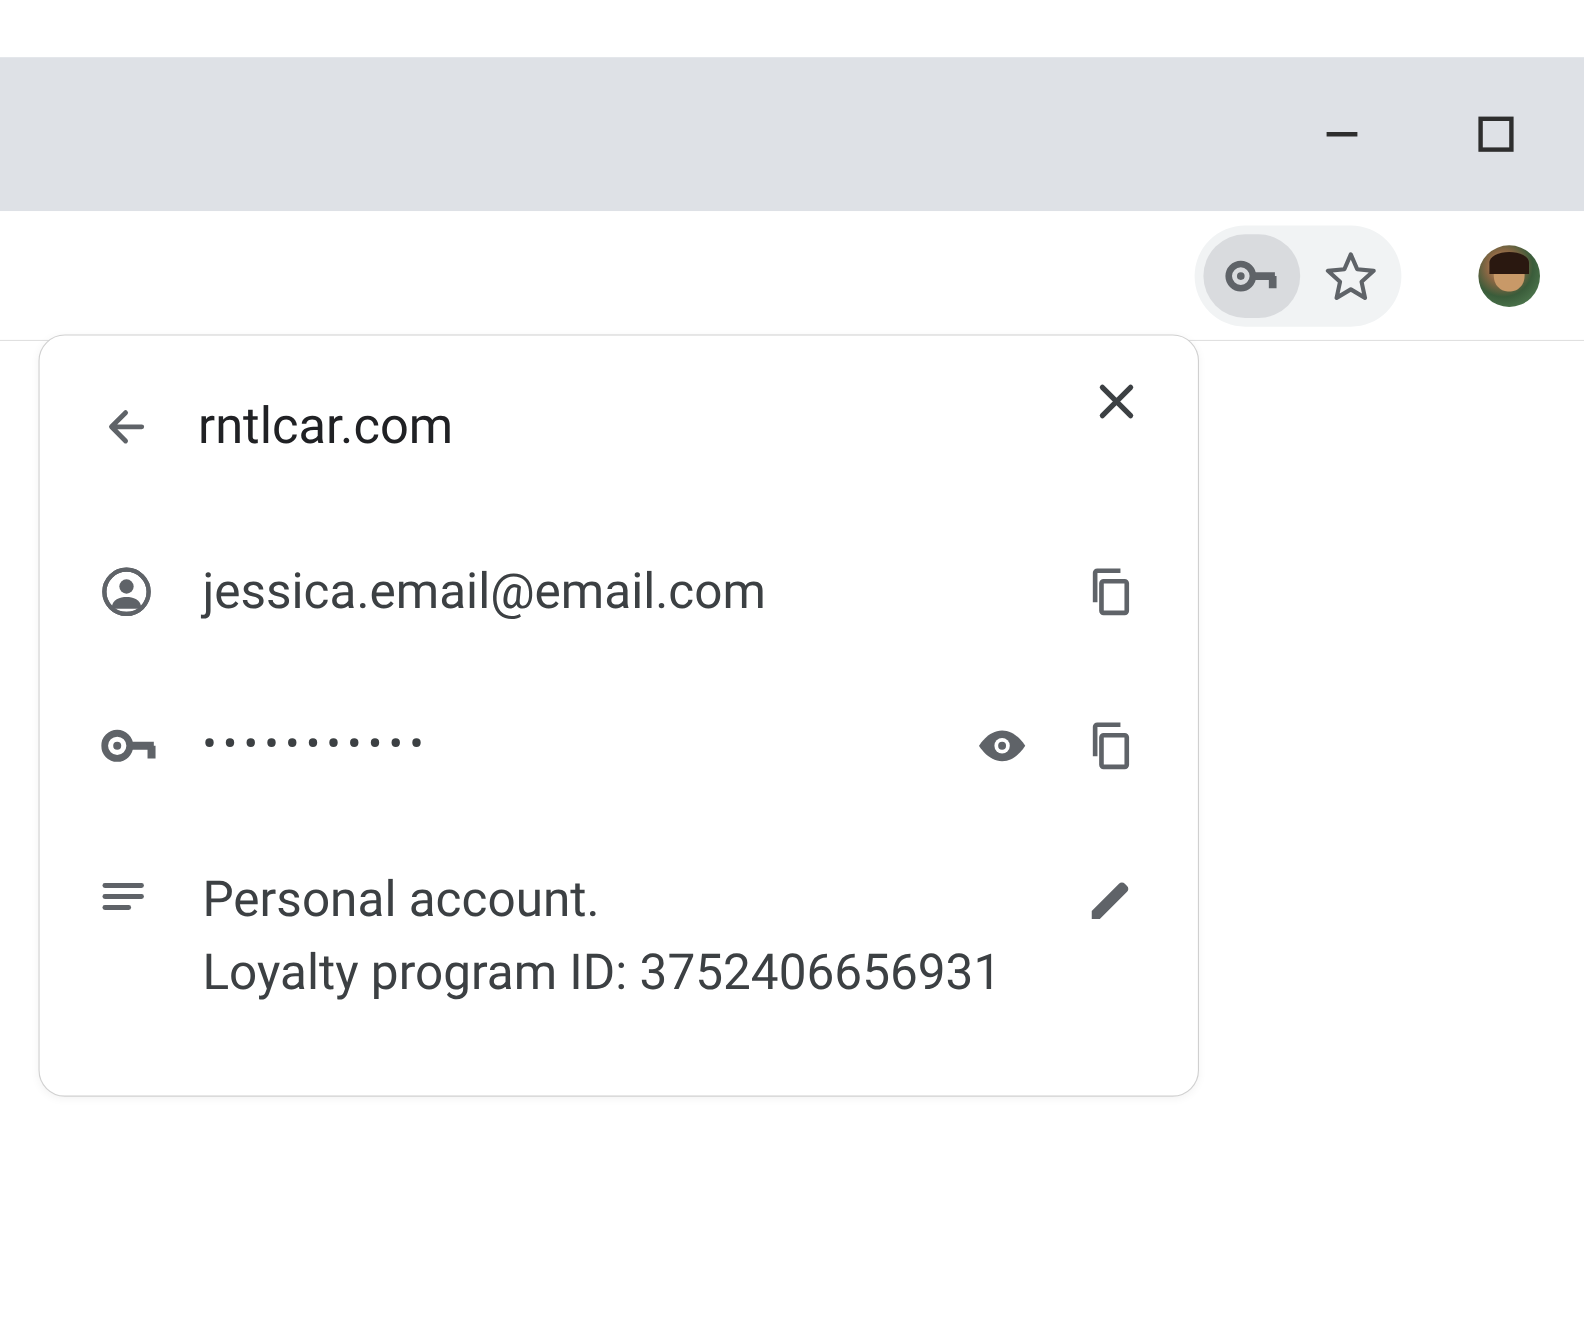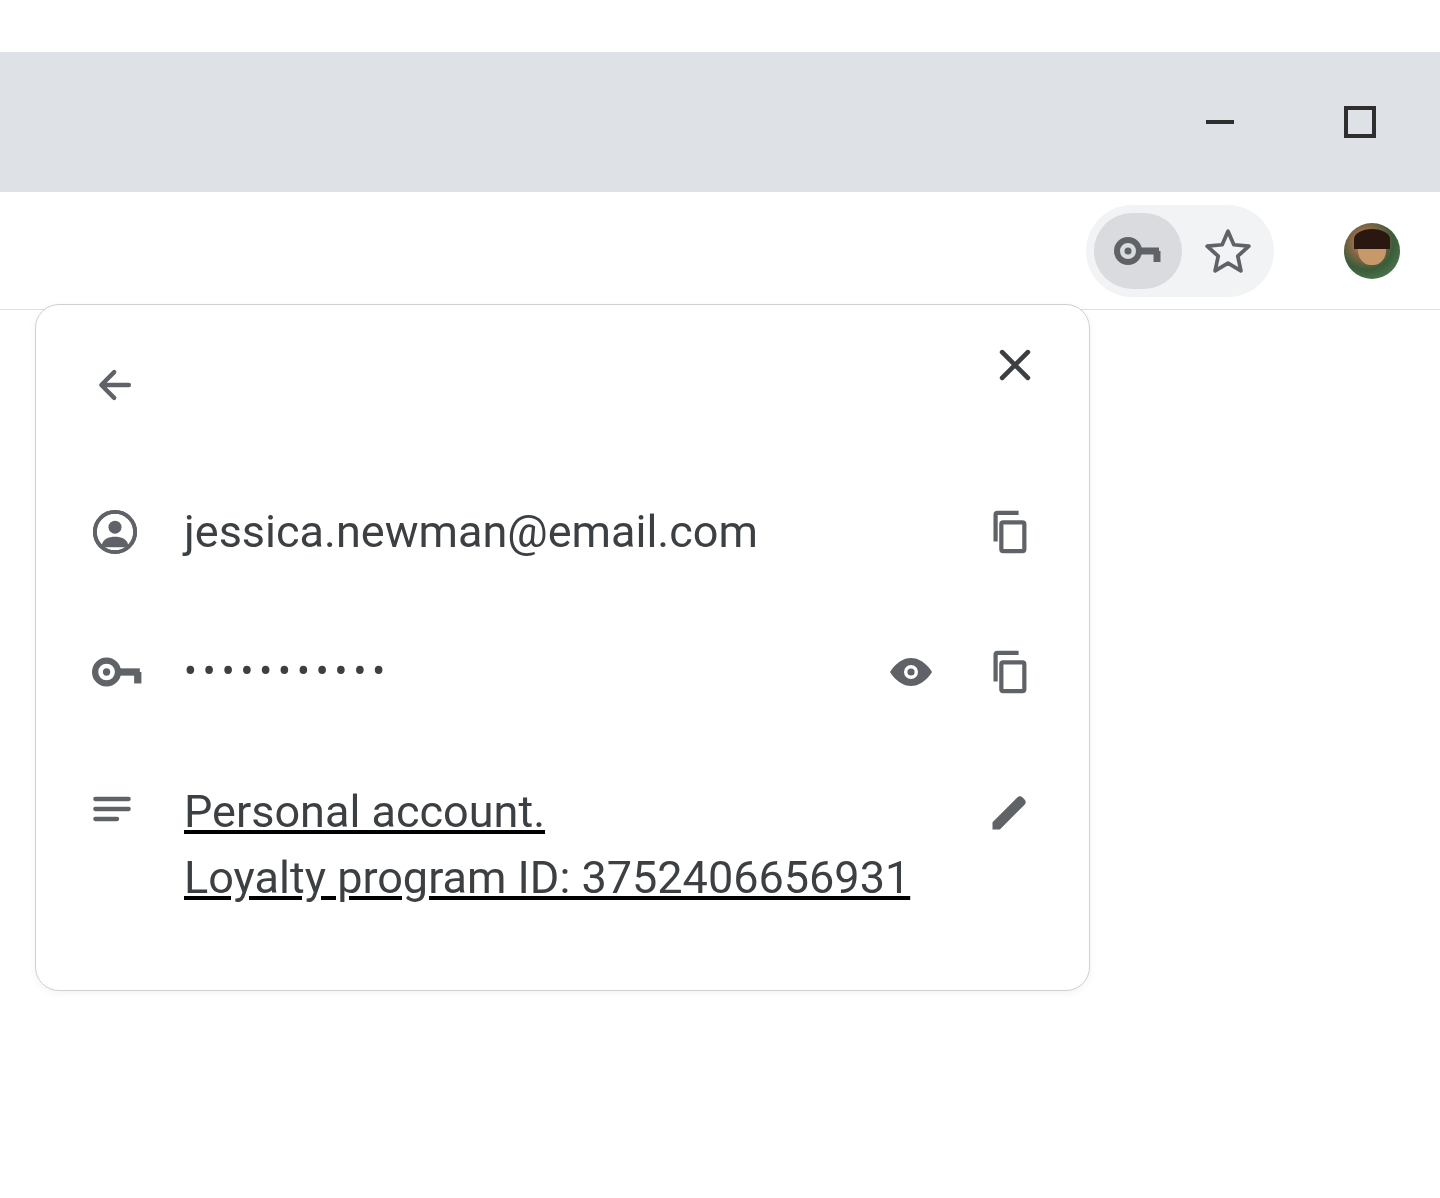--- a/index.html
+++ b/index.html
@@ -139,21 +139,21 @@
     align-items: center;
     justify-content: center;
     cursor: pointer;
   }
   .row {
     display: flex;
     align-items: center;
     margin-bottom: 80px;
     position: relative;
   }
-  .row:last-child { margin-bottom: 0; text-decoration: underline; }
+  .row:last-child { margin-bottom: 0; }
   .row-icon {
     width: 52px;
     display: flex;
     justify-content: flex-start;
     flex-shrink: 0;
   }
   .row-content {
     flex: 1;
     font-size: 45px;
     color: #3c4043;
@@ -223,37 +223,38 @@
 </div>
 
 <div class="popup">
 
   <div class="popup-header">
     <div class="back-btn">
       <svg width="44" height="44" viewBox="0 0 24 24">
         <path d="M19 12H5 M11 5l-7 7 7 7" fill="none" stroke="#5f6368" stroke-width="2.4" stroke-linecap="round" stroke-linejoin="round"></path>
       </svg>
     </div>
+    <div class="site-title">rntlcar.com</div>
     <div class="close-btn">
       <svg width="44" height="44" viewBox="0 0 24 24">
         <path d="M5 5l14 14 M19 5L5 19" stroke="#3c4043" stroke-width="2.6" stroke-linecap="round"></path>
       </svg>
     </div>
   </div>
 
   <div class="row">
     <div class="row-icon">
       <svg width="46" height="46" viewBox="0 0 24 24">
         <circle cx="12" cy="12" r="10.5" fill="none" stroke="#5f6368" stroke-width="2"></circle>
         <circle cx="12" cy="9.5" r="3.4" fill="#5f6368"></circle>
         <path d="M5 20 C5 15.5 9 14.5 12 14.5 C15 14.5 19 15.5 19 20" fill="#5f6368"></path>
         <circle cx="12" cy="12" r="10.5" fill="none" stroke="#5f6368" stroke-width="2"></circle>
       </svg>
     </div>
-    <div class="row-content">jessica.newman@email.com</div>
+    <div class="row-content">jessica.email@email.com</div>
     <div class="row-actions">
       <div class="action-btn">
         <svg width="46" height="46" viewBox="0 0 24 24">
           <rect x="8" y="7" width="12" height="15" rx="1" fill="none" stroke="#5f6368" stroke-width="2.2"></rect>
           <path d="M5 17 V3 a1 1 0 0 1 1 -1 h11" fill="none" stroke="#5f6368" stroke-width="2.2"></path>
         </svg>
       </div>
     </div>
   </div>
 

